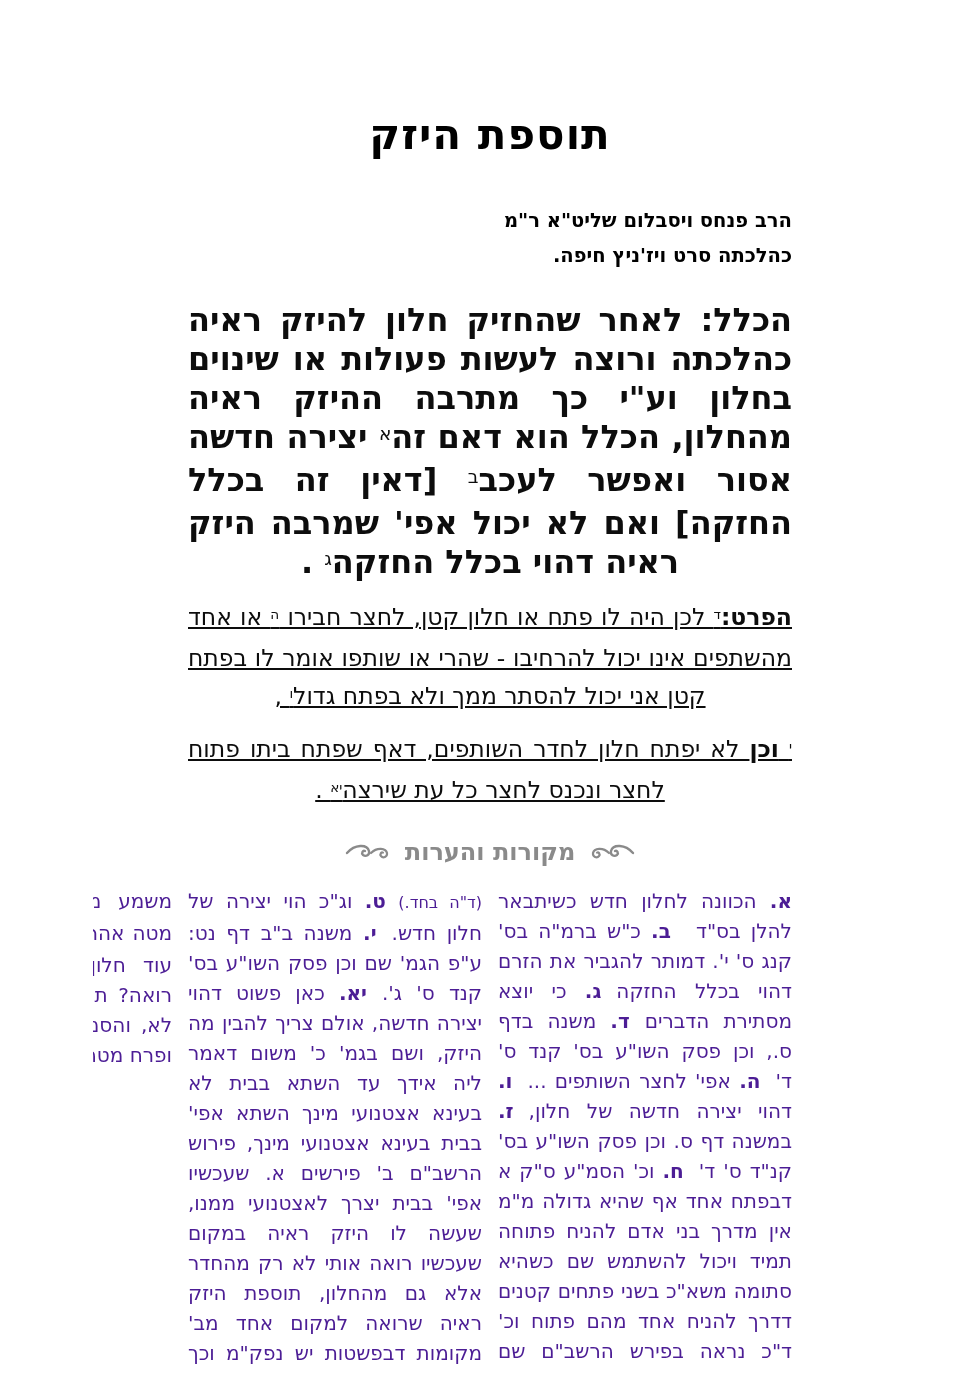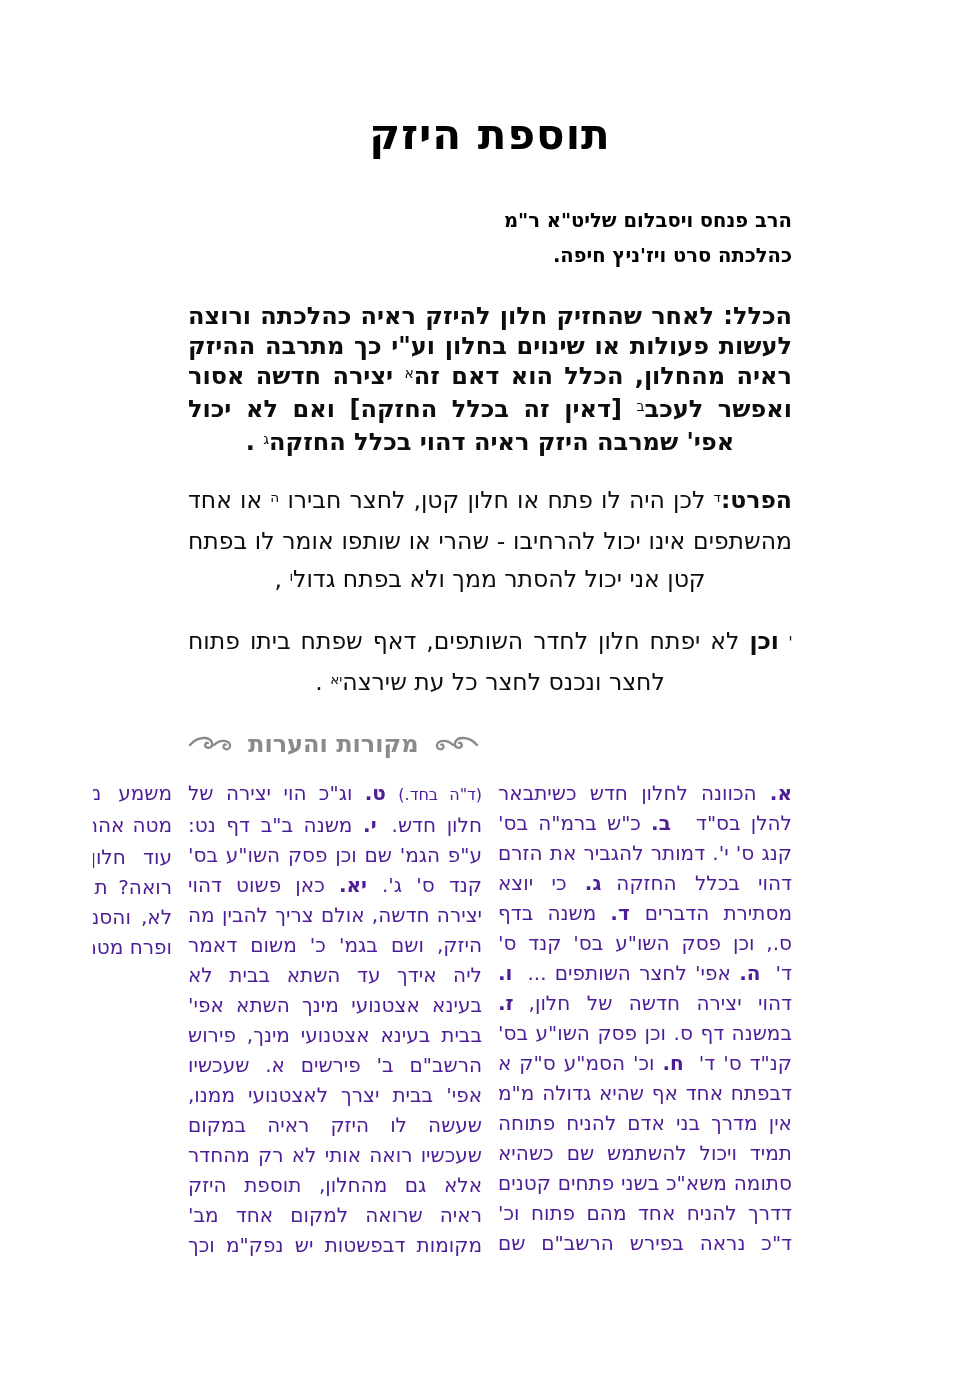--- a/index.html
+++ b/index.html
@@ -39,38 +39,38 @@
   .para {
     direction: rtl;
     text-align: justify;
     text-align-last: center;
     font-size: 23.5px;
     line-height: 38px;
     color: #0d0d0d;
   }
   .para.bold-para {
     font-weight: bold;
-    font-size: 24px;
-    line-height: 30px;
+    font-size: 32px;
+    line-height: 39px;
   }
-  .para + .para { margin-top: 21px; }
+  .para + .para { margin-top: 12px; text-decoration: underline; }
   .b { font-weight: bold; }
   .sup {
     position: relative;
     top: -0.45em;
     font-size: 0.58em;
     font-weight: normal;
   }
   .small { font-size: 0.8em; }
   .gap { padding-right: 15px; }
   .divider {
     margin-top: 26px;
     display: flex;
     align-items: center;
-    justify-content: flex-end;
+    justify-content: center;
     gap: 14px;
   }
   .divider-label {
     font-size: 24px;
     font-weight: bold;
     color: #8a8a8a;
   }
   .orn { display: inline-flex; align-items: center; }
   .orn.mirrored svg { transform: scaleX(-1); }
   .footnotes {

